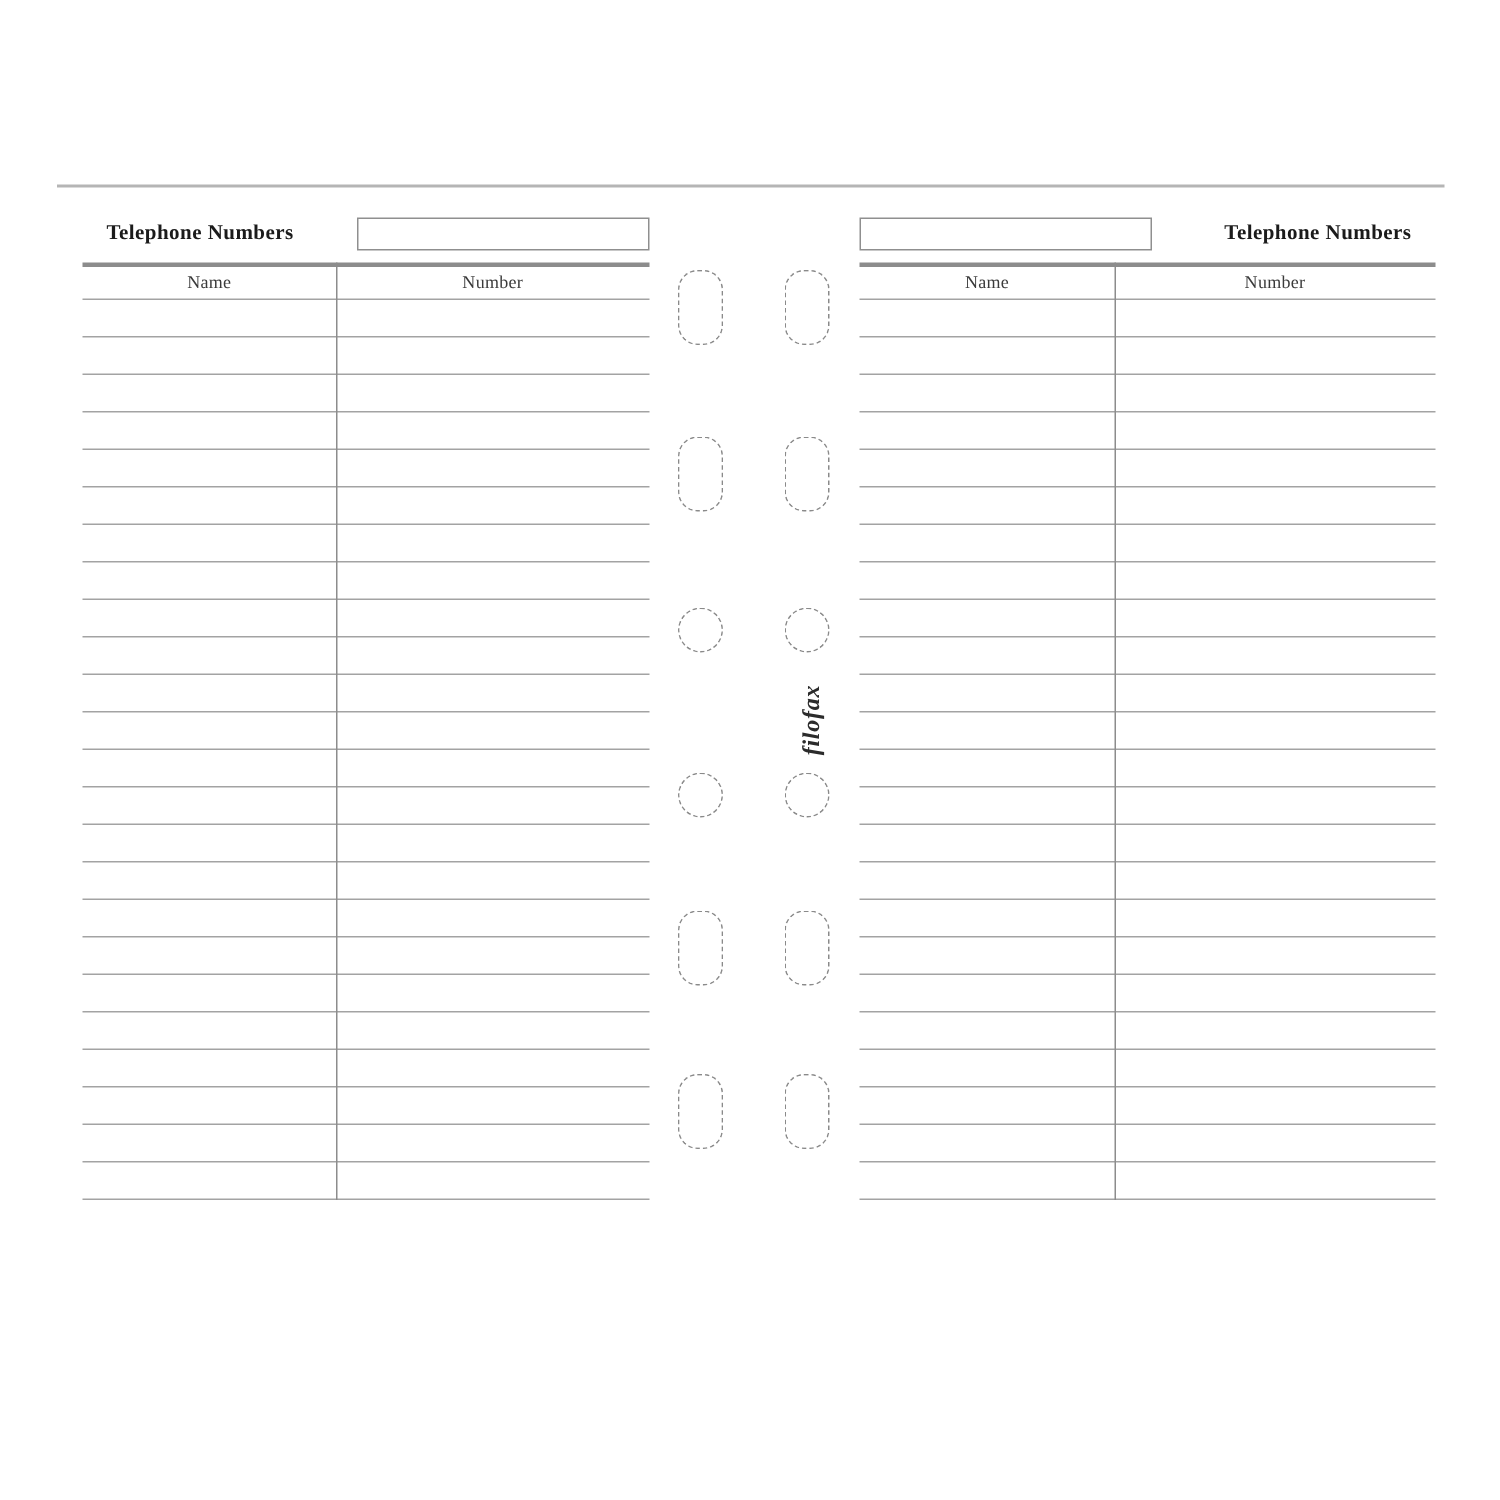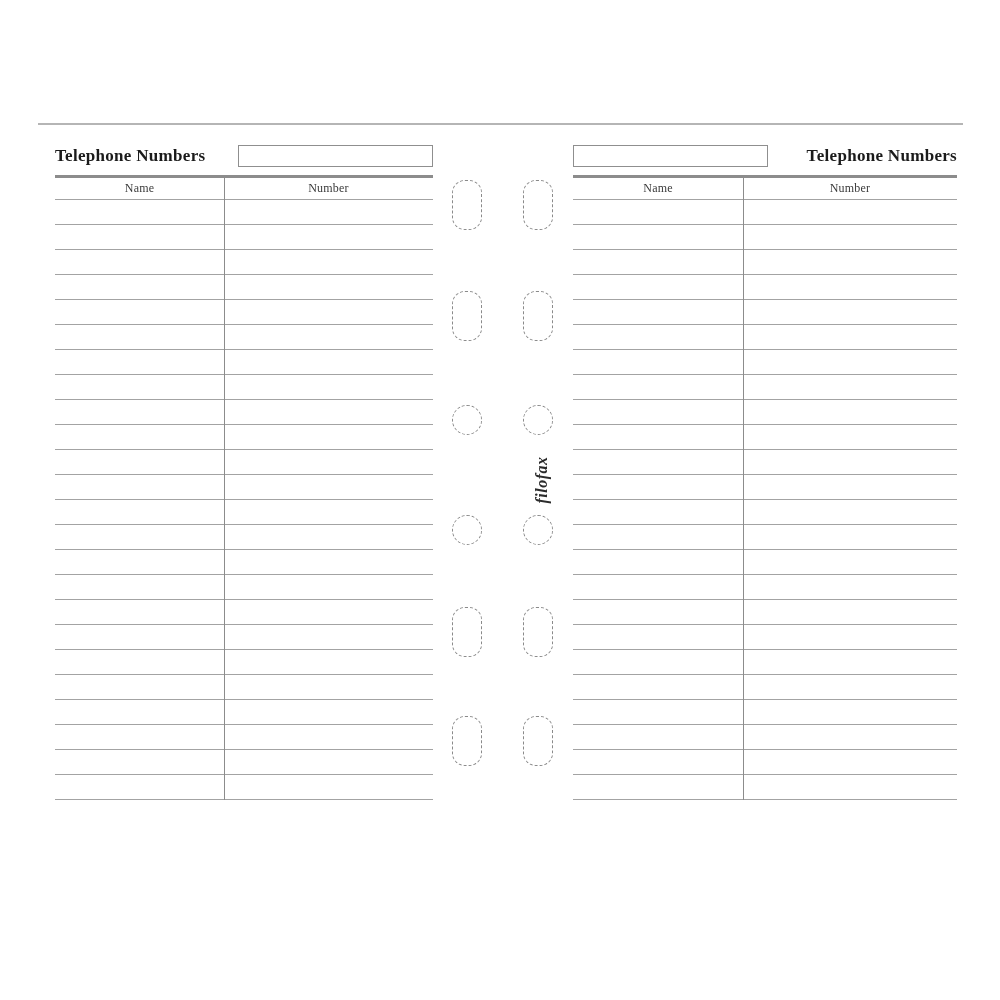--- a/index.html
+++ b/index.html
@@ -27,22 +27,22 @@
   .page.left  { left: 55px;  width: 378px; }
   .page.right { left: 573px; width: 384px; }
 
   .page-header {
     display: flex;
     justify-content: space-between;
     align-items: center;
     height: 22px;
   }
   .page-title {
-    margin: 0;
-    font-size: 17px;
+    margin: 16px;
+    font-size: 14px;
     font-weight: bold;
     line-height: 22px;
     letter-spacing: 0.3px;
     white-space: nowrap;
     color: var(--title-text, #1b1b1b);
   }
   .tab-box {
     width: 193px;
     height: 20px;
     border: 1px solid #8f8f8f;

